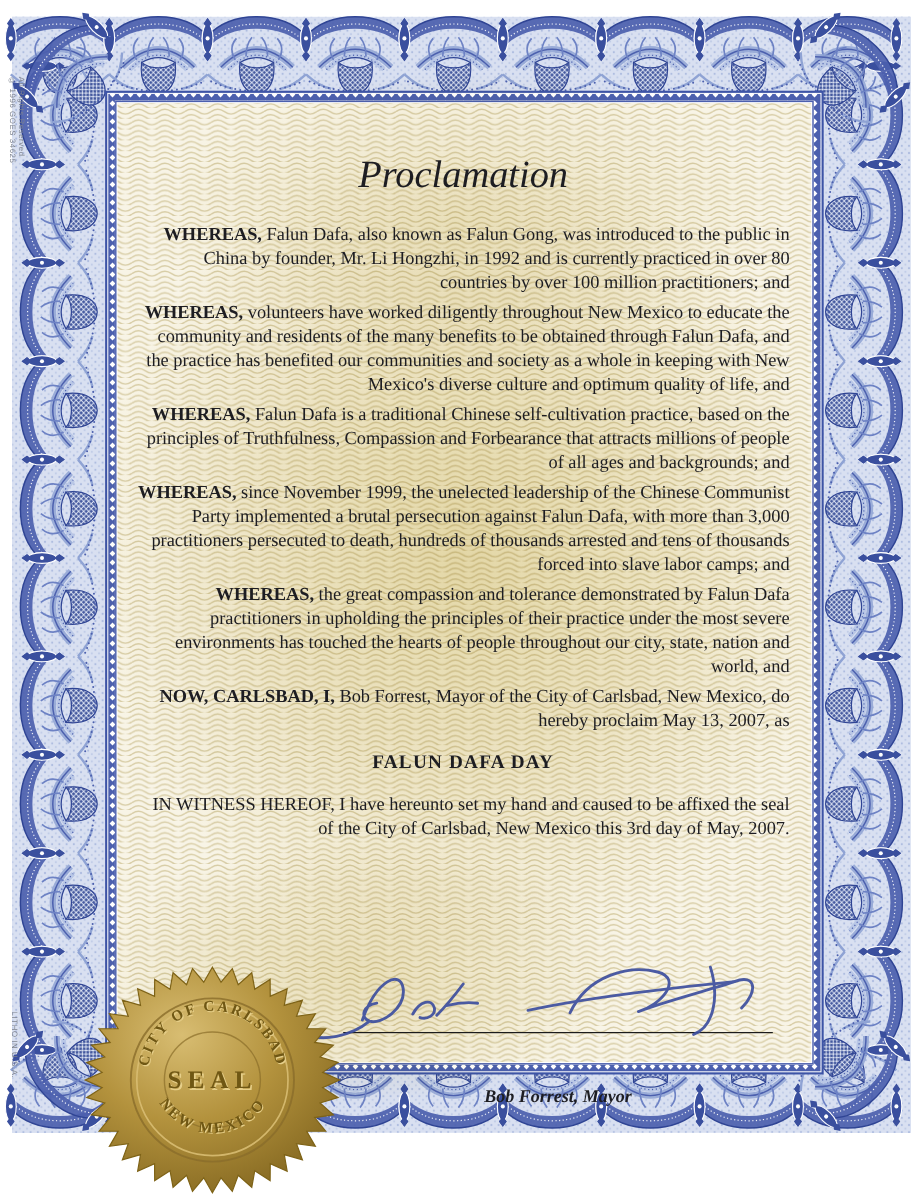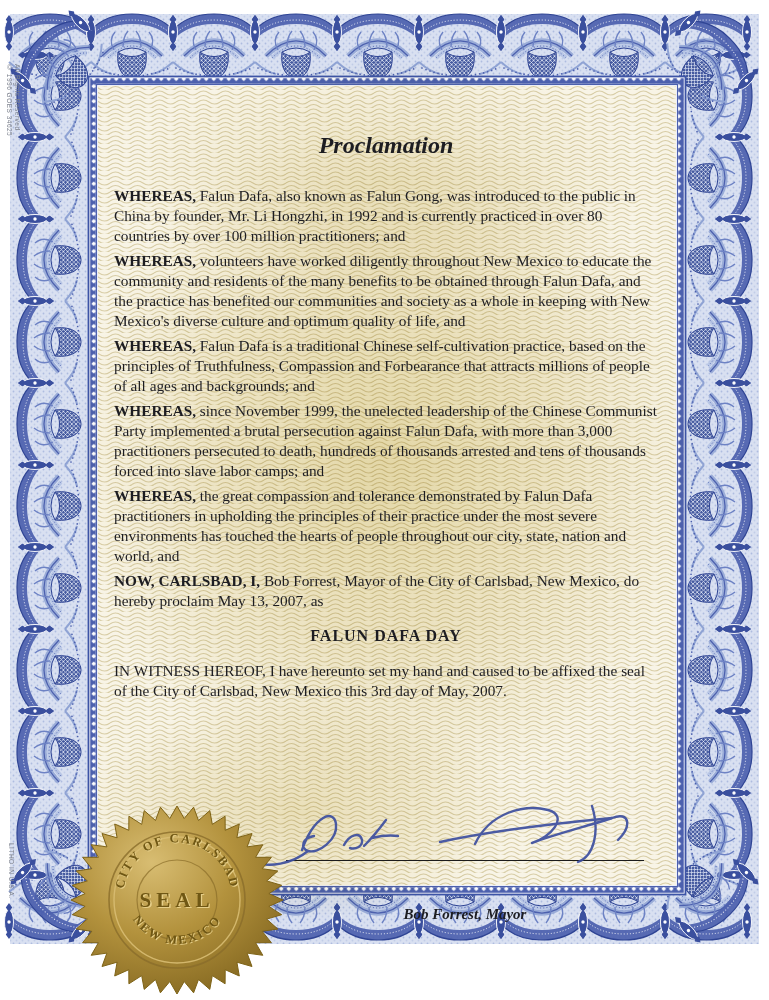--- a/index.html
+++ b/index.html
@@ -3,22 +3,22 @@
 <meta charset="utf-8">
 <style>
   html,body{margin:0;padding:0;background:#ffffff;}
   #page{position:relative;width:769px;height:1000px;background:#ffffff;overflow:hidden;
         font-family:"Liberation Serif","DejaVu Serif",serif;color:#1d1d22;}
   #deco,#sealsvg,#sigsvg{position:absolute;}
   #deco{left:0;top:0;}
   
   #content{position:absolute;left:104px;top:86px;width:562px;height:800px;
            padding:44px 8px 0 10px;box-sizing:border-box;font-size:15.3px;line-height:20px;}
-  .doc-title{text-align:center;font-size:24px;line-height:30px;font-weight:bold;font-style:italic;margin:0 0 26px 0;}
-  .para{margin:0 0 5px 0;text-align:left;}
+  .doc-title{text-align:center;font-size:32px;line-height:30px;font-weight:normal;font-style:italic;margin:0 0 26px 0;}
+  .para{margin:0 0 5px 0;text-align:right;}
   .para b{font-weight:bold;}
   .heading-day{text-align:center;font-size:16px;line-height:26px;font-weight:bold;letter-spacing:1px;margin:12px 0 12px 0;}
   .closing{margin:0 0 40px 0;}
   
   #sigsvg{left:240px;top:798px;width:420px;height:80px;z-index:4;}
   #sig-line{position:absolute;left:286px;top:860px;width:358px;height:0;border-top:1.6px solid #1b1b1b;z-index:3;}
   #sig-name{position:absolute;left:286px;top:906px;width:358px;text-align:center;
             font-weight:bold;font-style:italic;font-size:15px;z-index:3;}
   
   #sealsvg{left:64px;top:802px;width:226px;height:198px;z-index:6;}

